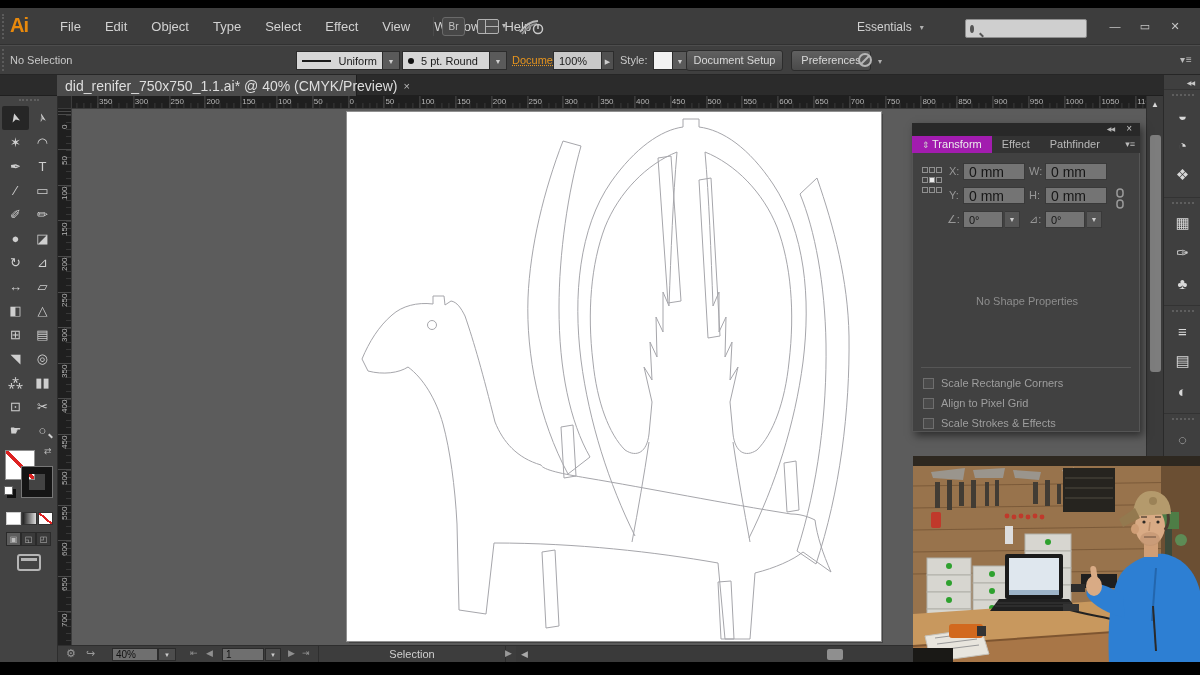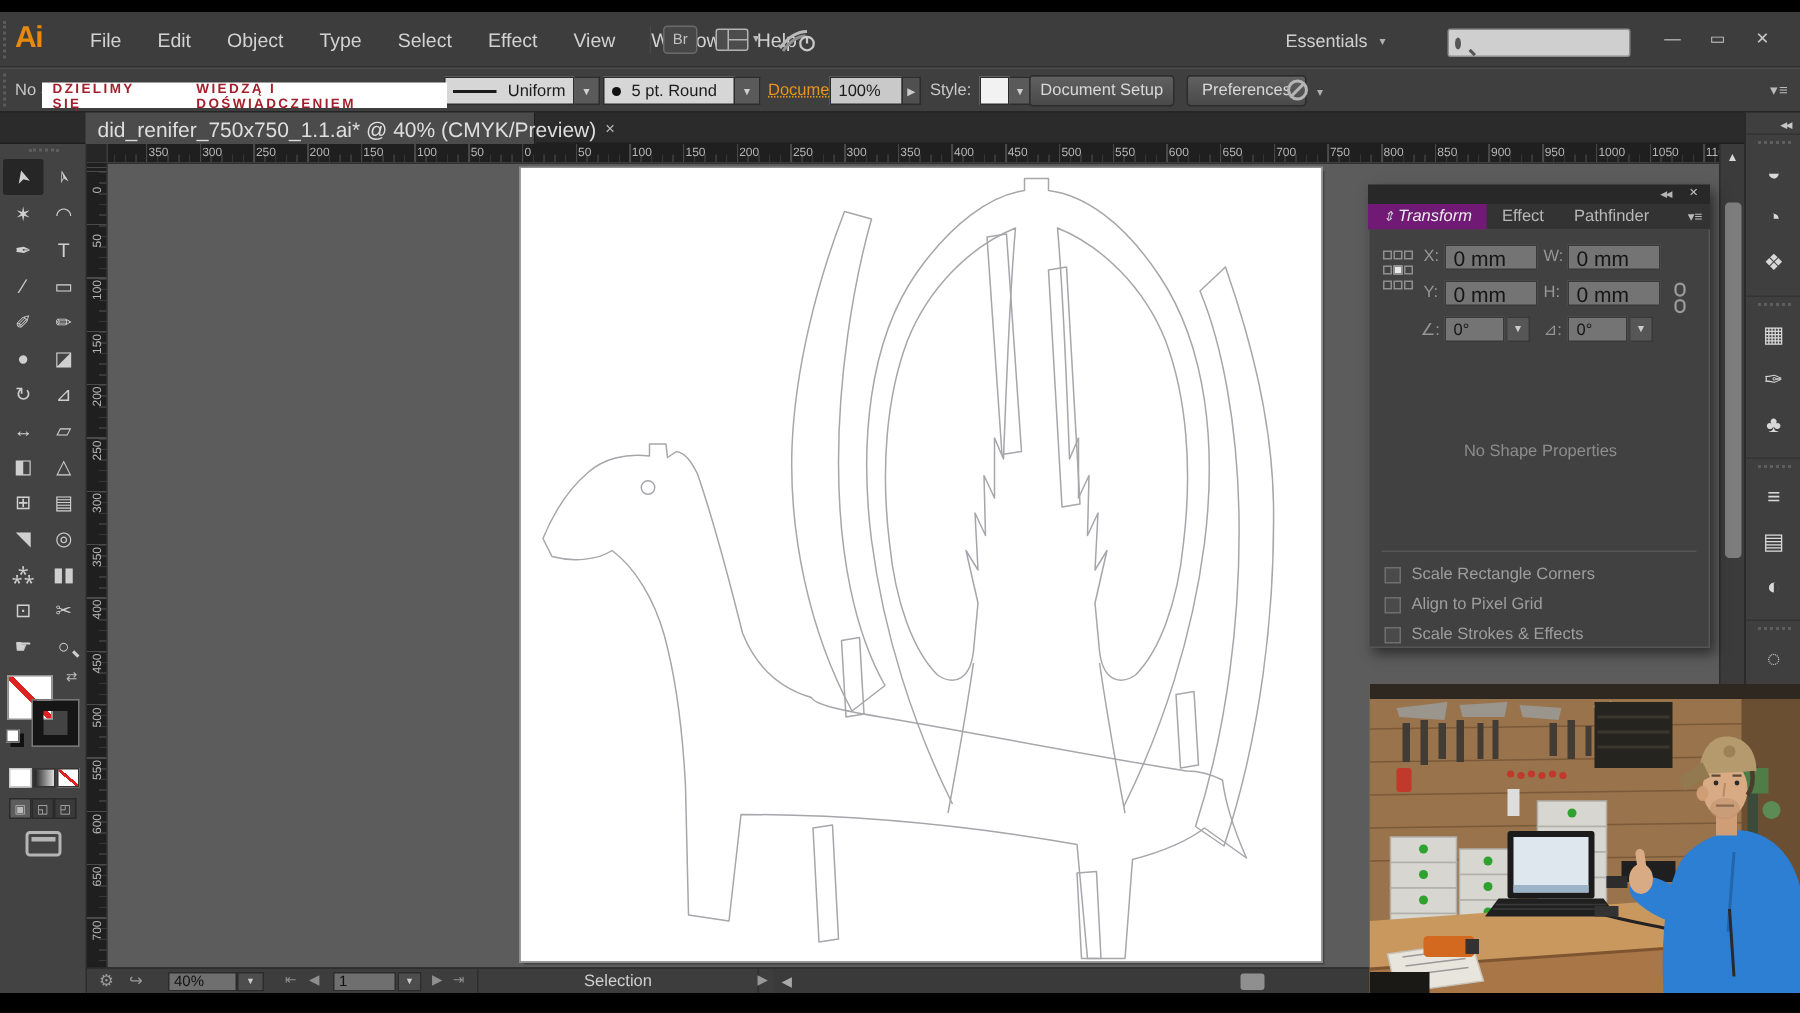--- a/index.html
+++ b/index.html
@@ -142,21 +142,21 @@
   #h-scroll .rt { position:absolute; right:8px; top:3px; color:#777; font-size:9px; }
   #h-thumb { position:absolute; left:311px; top:3px; width:16px; height:11px; background:#8f8f8f; border-radius:2px; }
 
   
   #transform-panel { left:912px; top:123px; width:228px; height:309px; z-index:20; box-shadow:3px 4px 8px rgba(0,0,0,.5); }
   #tp-header { position:absolute; left:0; top:0; width:228px; height:13px; background:#282828; }
   #tp-collapse { position:absolute; right:26px; top:2px; color:#b5b5b5; font-size:6px; letter-spacing:-1px; }
   #tp-close { position:absolute; right:8px; top:0; color:#c5c5c5; font-size:10px; }
   #tp-tabs { position:absolute; left:0; top:13px; width:228px; height:17px; background:#333; display:flex; align-items:stretch; }
   .panel-tab { color:#b8b8b8; font-size:11px; padding:0 10px; line-height:17px; }
-  .panel-tab.active { background:#701a75; color:#ececec;font-style:italic; }
+  .panel-tab.active { background:#a21caf; color:#ececec; }
   .panel-tab.active::before { content:"⇕ "; font-size:9px; color:#cfcfcf; }
   #tp-menu { position:absolute; right:5px; top:16px; color:#bbb; font-size:9px; }
   #tp-body { position:absolute; left:0; top:30px; width:228px; height:279px; background:#414141; border:1px solid #555; border-top:none; }
   #ref-grid { position:absolute; left:9px; top:14px; width:22px; height:30px; display:grid; grid-template-columns:repeat(3,6px); grid-auto-rows:9px; gap:1px; }
   .ref-dot { width:6px; height:6px; border:1px solid #8f8f8f; }
   .ref-dot.center { background:#e8e8e8; }
   .tp-label { position:absolute; color:#969696; font-size:11px; }
   .tp-field { position:absolute; width:62px; height:17px; background:#747474; border:1px solid #393939; color:#161616; font-size:14px; line-height:16px; padding:0 5px; }
   .tp-ddfield { position:absolute; width:40px; height:17px; background:#747474; border:1px solid #393939; color:#161616; font-size:11px; line-height:16px; padding:0 5px; }
   .tp-ddbtn { position:absolute; width:15px; height:17px; background:#565656; border:1px solid #393939; border-left:none; color:#ccc; font-size:7px; text-align:center; line-height:16px; }
@@ -742,22 +742,17 @@
         <line x1="231" y1="81" x2="243" y2="81" stroke="#8a6a52" stroke-width="1.5"></line>
         <path d="M220,58 C221,42 229,35 238,35 C250,35 258,44 258,58 L220,60 Z" fill="#b49a6c"></path>
         <polygon points="206,63 222,52 227,62 210,71" fill="#93794f"></polygon>
         <circle cx="240" cy="45" r="4" fill="#9b8257"></circle>
         <path d="M252,74 C255,70 256,64 255,58" stroke="#4b3c30" stroke-width="3" fill="none"></path>
       </g>
     </svg>
   </div>
 
   <div class="abs" id="logo">
-    <div id="logo-tagline">
-      <span>DZIELIMY SIĘ</span>
-      <span class="gap"></span>
-      <span>WIEDZĄ I DOŚWIADCZENIEM</span>
-    </div>
   </div>
 
   <div class="abs" id="bar-top"></div>
   <div class="abs" id="bar-bot"></div>
 </div>
 
 </body></html>

